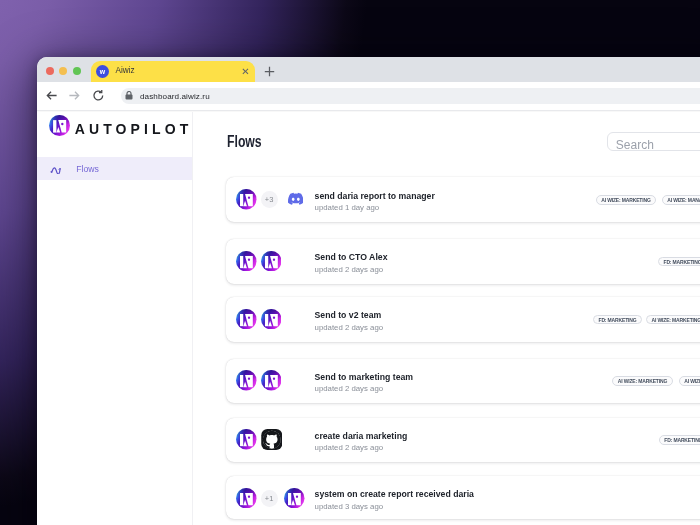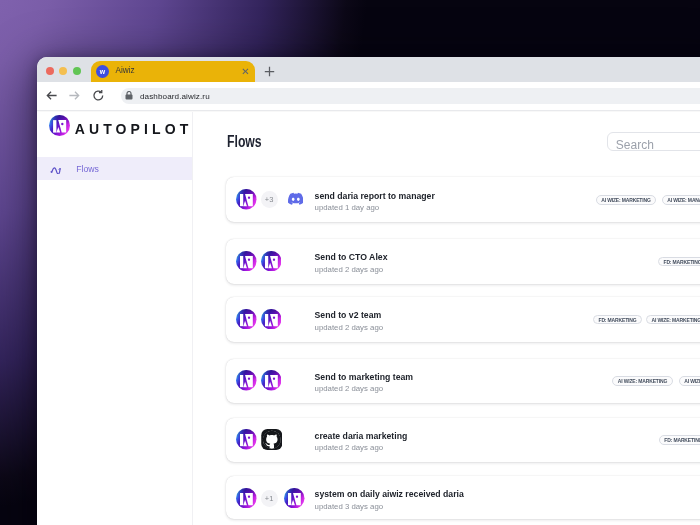--- a/index.html
+++ b/index.html
@@ -19,21 +19,21 @@
   .tabbar {
     position:absolute; left:0; top:0; width:100%; height:24.5px;
     background:#dee1e6; border-radius:10px 10px 0 0;
   }
   .light { position:absolute; top:9.5px; width:8px; height:8px; border-radius:50%; }
   .l-red { left:8.5px; background:#ec6a5e; }
   .l-yel { left:22.2px;  background:#f4bf50; }
   .l-grn { left:35.9px;  background:#61c554; }
   .tab {
     position:absolute; left:54px; top:3.5px; width:164px; height:21px;
-    background:#eab308; border-radius:9px 9px 0 0;
+    background:#fde047; border-radius:9px 9px 0 0;
   }
   .favicon { position:absolute; left:4.9px; top:4px; width:13px; height:13px; }
   .tabtitle { position:absolute; left:24.5px; top:5.5px; font-size:8.2px; color:#35363a; }
   .tabclose { position:absolute; left:148px; top:4.5px; width:13px; height:13px; color:#5f6368; font-size:10px; line-height:13px; text-align:center; }
   .newtab { position:absolute; left:226px; top:8px; width:13px; height:13px; color:#5a5d62; }
   .newtab svg { display:block; }
   
   .toolbar {
     position:absolute; left:0; top:24.5px; width:100%; height:29px;
     background:#fff; border-bottom:1px solid #e8e9ec;
@@ -252,18 +252,18 @@
       </div>
 
       <div class="card c6">
         <svg class="cir" style="left:10.2px" viewBox="0 0 32 32">
             <use href="#aiwiz"></use>
           </svg>
         <div class="plusbadge" style="left:34.7px">+1</div>
         <svg class="cir" style="left:58.5px" viewBox="0 0 32 32">
             <use href="#aiwiz"></use>
           </svg>
-        <div class="title">system on daily aiwiz received daria</div>
+        <div class="title">system on create report received daria</div>
         <div class="sub">updated 3 days ago</div>
       </div>
     </div>
   </div>
 </div>
 
 </body></html>

